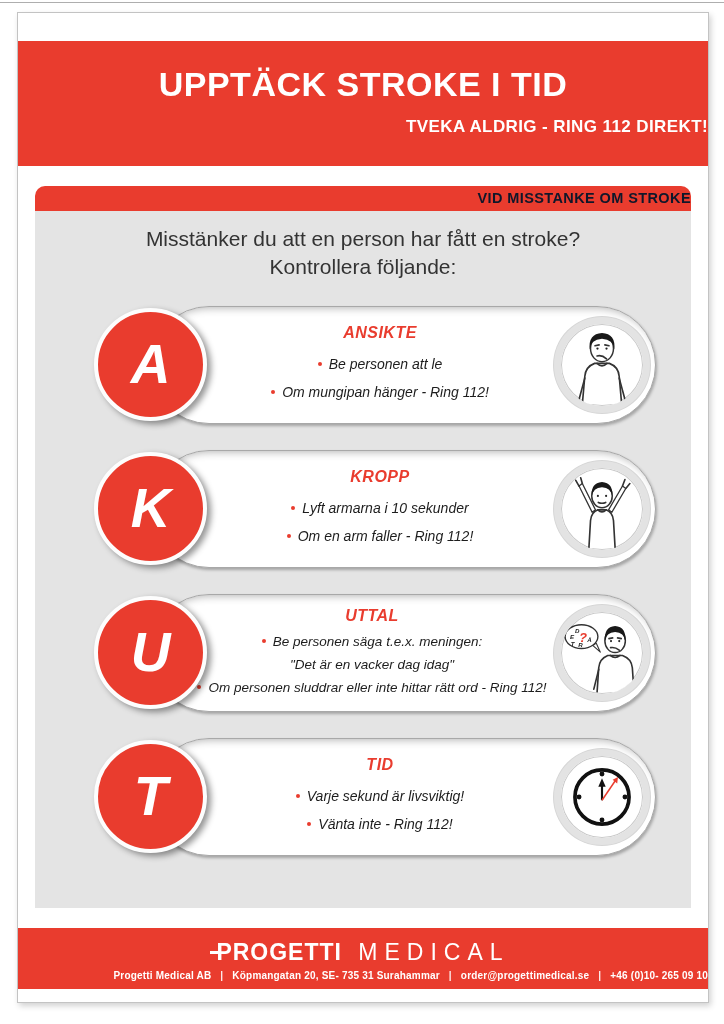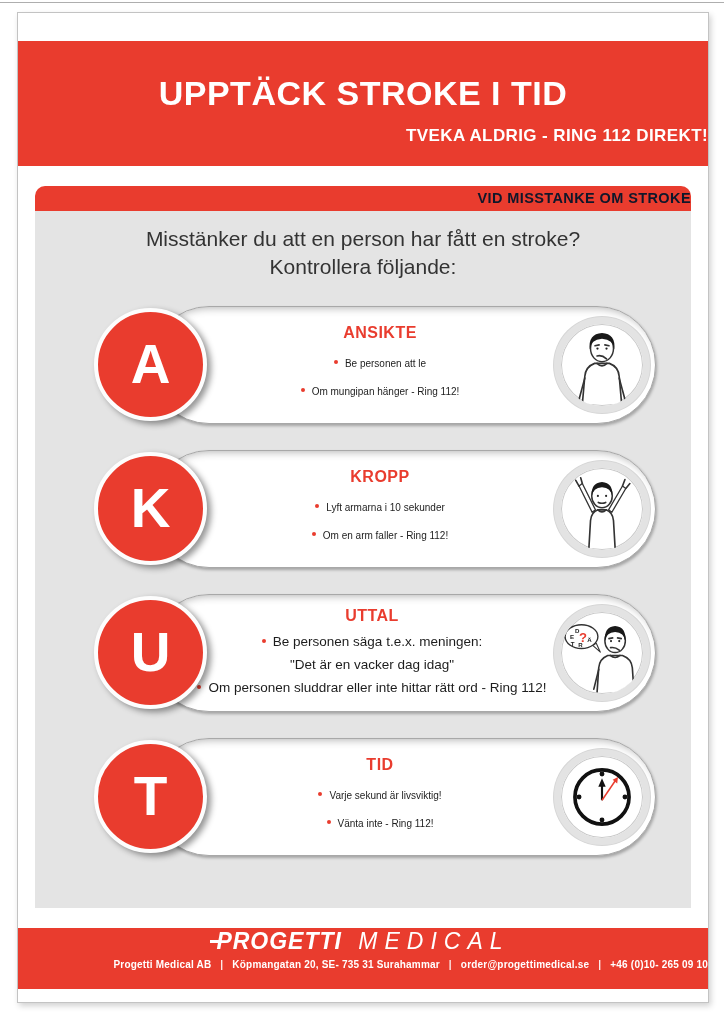--- a/index.html
+++ b/index.html
@@ -16,79 +16,79 @@
   
   .poster{
     position:absolute;left:17px;top:12px;width:692px;height:991px;
     box-sizing:border-box;background:#fff;
     border:1px solid #c3c3c3;
     box-shadow:2px 3px 6px rgba(0,0,0,0.18);
   }
 
   
   .header-band{margin-top:28px;height:125px;background:#e93c2e;text-align:center;color:#fff;}
-  .header-title{padding-top:33px;font-size:34px;font-weight:bold;letter-spacing:0.5px;}
+  .header-title{padding-top:24px;font-size:34px;font-weight:bold;letter-spacing:0.5px;}
   .header-sub{margin-top:13px;font-size:17px;font-weight:bold;letter-spacing:0.4px;text-align:right;}
 
   
   .banner{
     width:656px;margin:20px auto 0 auto;height:25px;line-height:25px;
     background:#e93c2e;color:#0f172a;text-align:right;
     font-size:14.5px;font-weight:bold;letter-spacing:0.4px;
     border-radius:10px 10px 0 0;
   }
   .panel{
     width:656px;height:697px;margin:0 auto;background:#e4e4e4;
     box-sizing:border-box;position:relative;
   }
   .intro{padding-top:14px;text-align:center;color:#333;font-size:21px;line-height:28px;}
 
   
   .rows{margin-top:25px;}
-  .row{position:relative;height:118px;margin-bottom:26px;}
+  .row{position:relative;height:118px;margin-bottom:26px;font-style:italic;}
   .pill{
     position:absolute;left:115px;right:35px;top:0;height:118px;
     background:#fff;border:1px solid #a8a8a8;border-radius:60px;
     box-sizing:border-box;
     box-shadow:1px 2px 3px rgba(0,0,0,0.28), inset 0 9px 9px -8px rgba(0,0,0,0.30);
   }
   .letter-circle{
     position:absolute;left:59px;top:2px;width:113px;height:113px;
     box-sizing:border-box;border-radius:50%;
     background:#e93c2e;border:4px solid #fdfdfd;
     box-shadow:4px 3px 6px rgba(0,0,0,0.42);
     display:flex;align-items:center;justify-content:center;
     z-index:2;
   }
   .letter-circle span{color:#fff;font-size:55px;font-weight:bold;line-height:1;}
   .row-content{
     position:absolute;left:62px;right:108px;top:50%;transform:translateY(-50%);
     text-align:center;
   }
   .row-title{color:#e93c2e;font-size:16px;font-weight:bold;letter-spacing:0.5px;margin-bottom:8px;}
-  .line{font-size:10px;color:#1d1d1d;line-height:28px;white-space:nowrap;}
+  .line{font-size:14px;color:#1d1d1d;line-height:28px;white-space:nowrap;}
   .dot{display:inline-block;width:4px;height:4px;border-radius:50%;background:#e93c2e;vertical-align:3px;margin-right:7px;}
   .row-uttal .row-content{left:34px;right:96px;}
   .row-uttal .line{line-height:23px;font-size:13.5px;}
   .row-uttal .row-title{margin-bottom:5px;}
 
   .icon-circle{
     position:absolute;right:5px;top:50%;transform:translateY(-50%);
     width:96px;height:96px;box-sizing:border-box;border-radius:50%;
     background:#fff;border:7px solid #e3e3e3;
     box-shadow:0 0 0 1px #d6d6d6, inset 0 0 0 1px #c9c9c9;
     overflow:hidden;
   }
   .icon-circle svg{width:100%;height:100%;display:block;}
 
   
   .footer-band{
     margin-top:20px;height:61px;background:#e93c2e;color:#fff;text-align:center;
   }
-  .brand-line{font-size:23px;line-height:26px;font-style:italic;}
+  .brand-line{padding-top:11px;font-size:23px;line-height:26px;}
   .brand-bold{font-weight:bold;letter-spacing:1px;position:relative;display:inline-block;}
   .brand-bold::before{content:"";position:absolute;left:-6px;top:12px;width:9px;height:2.5px;background:#fff;}
   .brand-light{font-weight:normal;letter-spacing:7px;margin-left:10px;}
   .contact-line{margin-top:5px;font-size:10px;font-weight:bold;letter-spacing:0.2px;white-space:nowrap;text-align:right;}
   .sep{display:inline-block;padding:0 9px;opacity:0.9;}
 
   .svg-stroke{fill:none;stroke:#333;stroke-width:2;stroke-linejoin:round;stroke-linecap:round;}
   .bl{font-size:7.5px;font-weight:bold;fill:#222;font-family:"Liberation Sans",sans-serif;}
   .bq{font-size:16px;font-weight:bold;fill:#e93c2e;font-family:"Liberation Sans",sans-serif;}
 </style>

